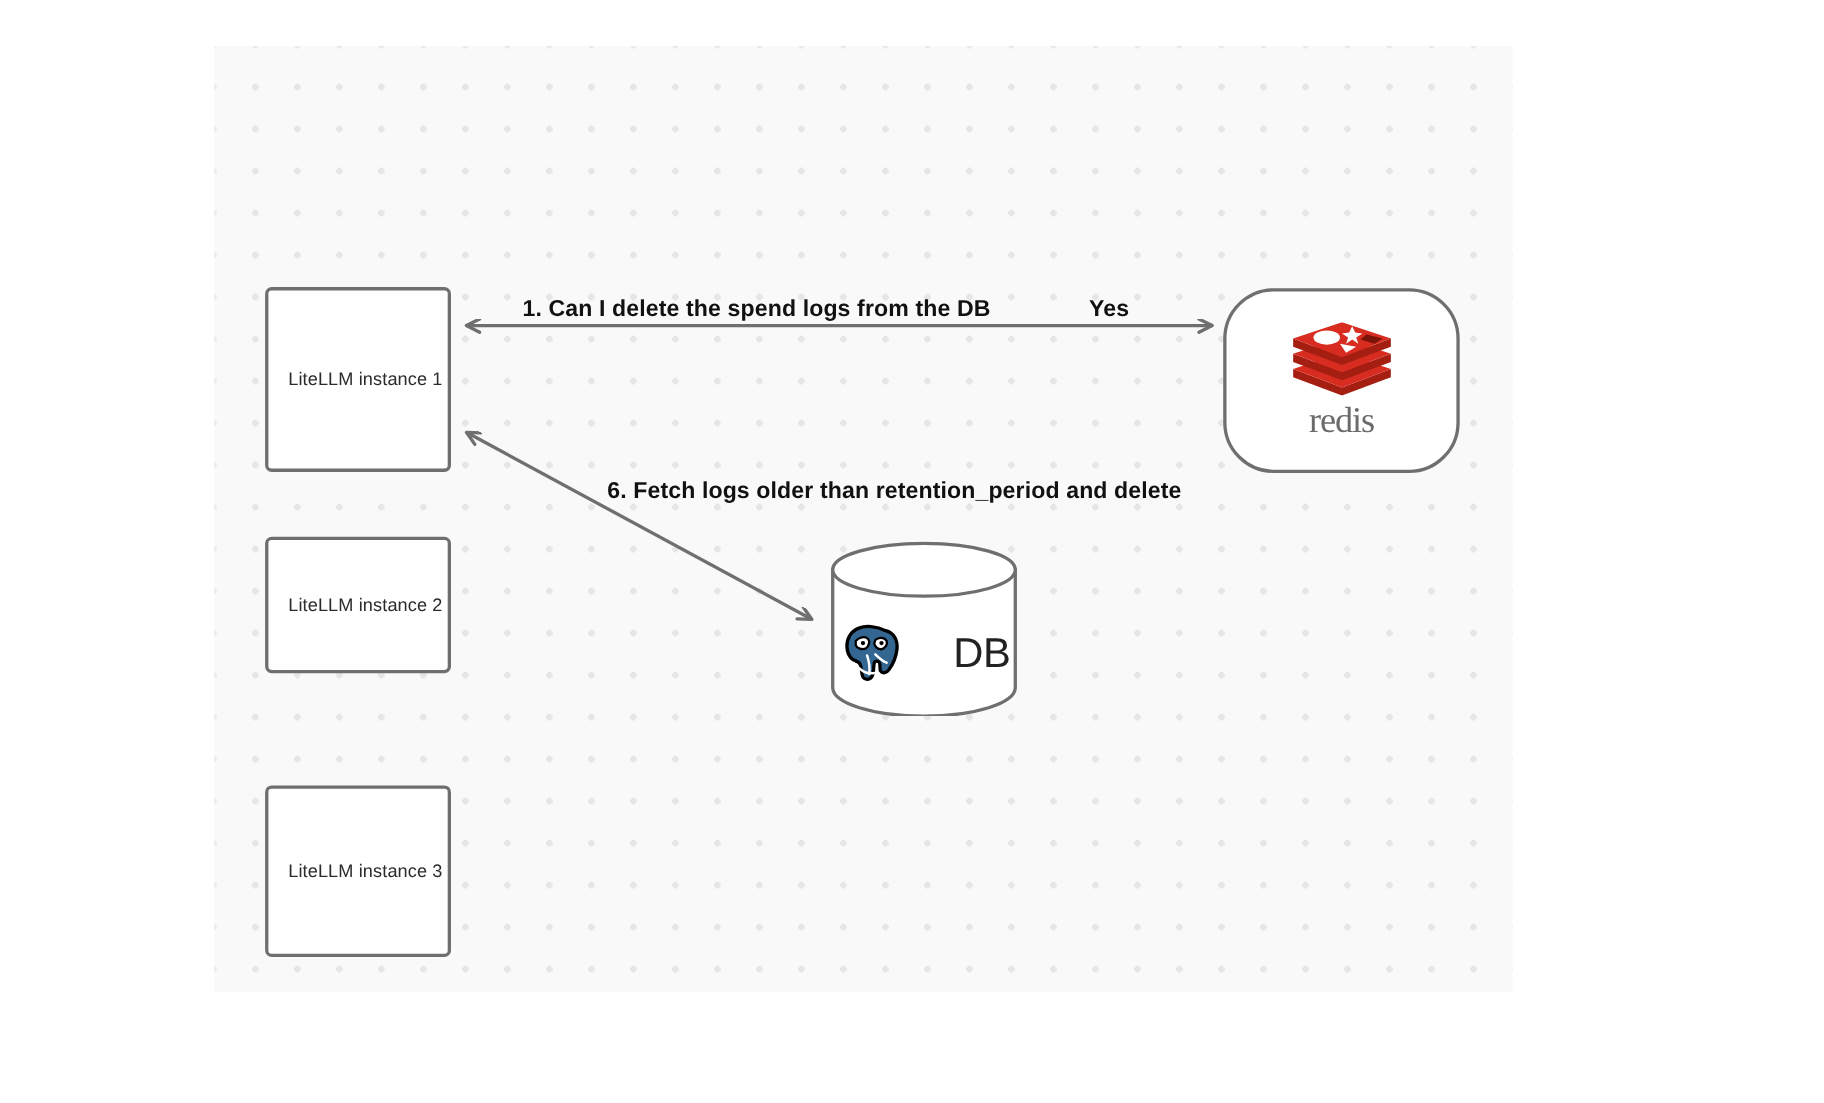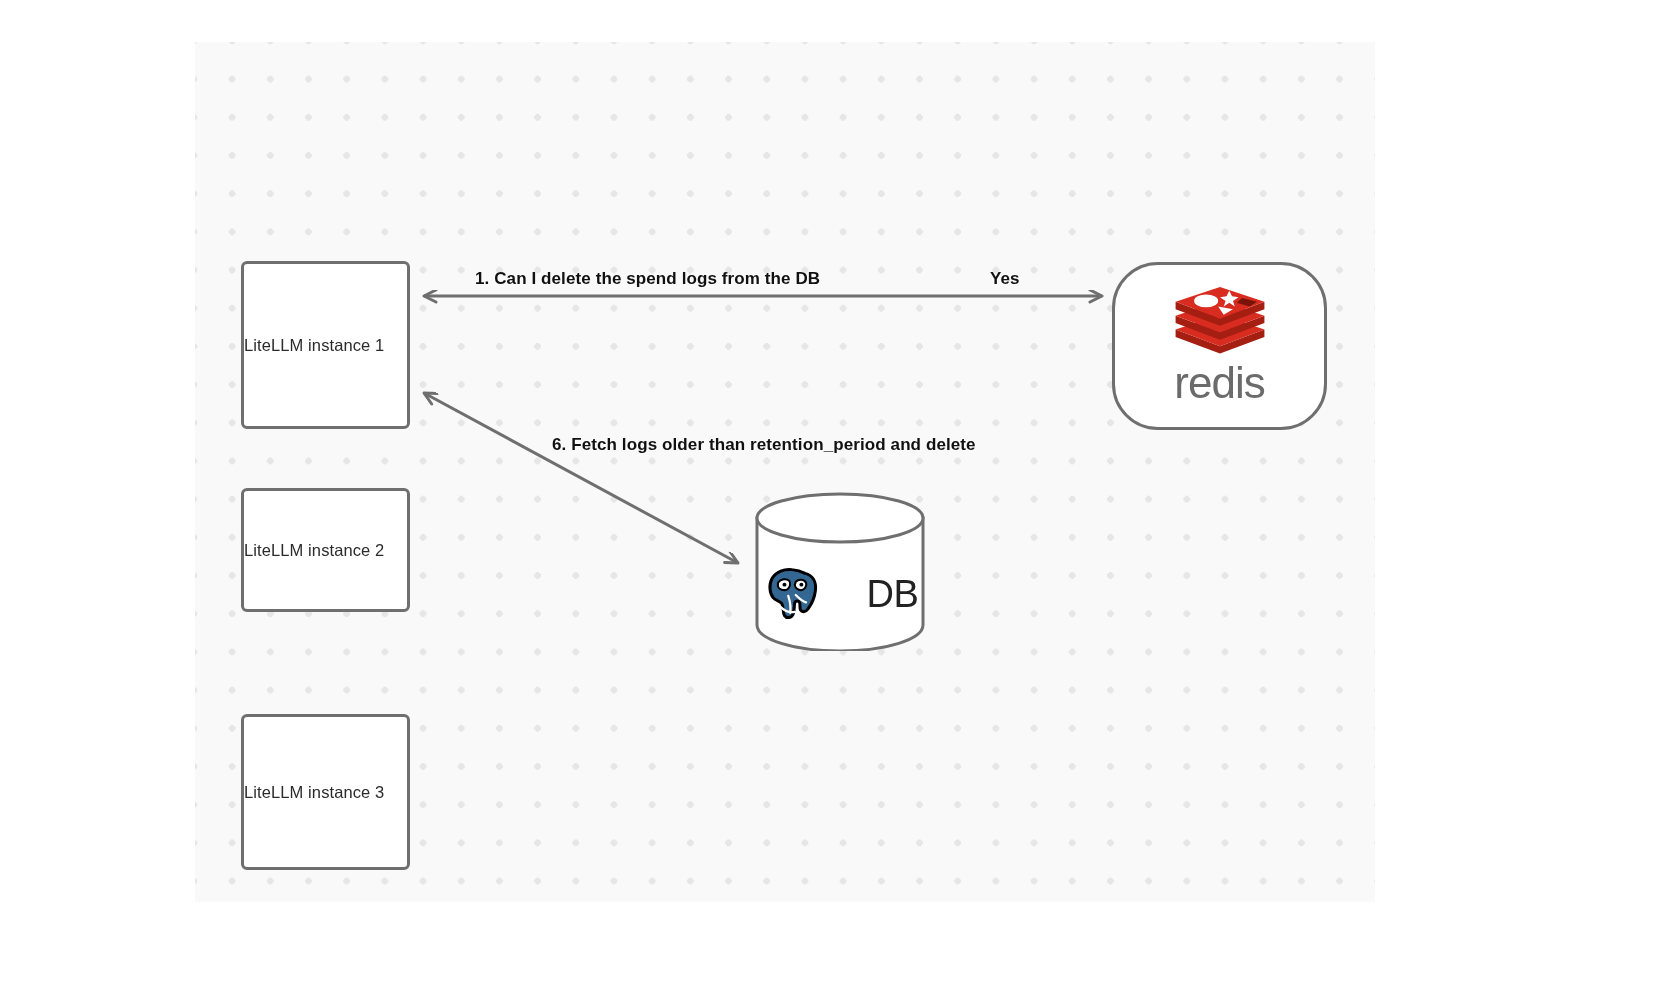--- a/index.html
+++ b/index.html
@@ -36,20 +36,21 @@
     border: 3px solid #6f6f6f;
     border-radius: 6px;
     box-sizing: border-box;
     display: flex;
     align-items: center;
     justify-content: flex-start;
   }
   .node-box .node-label {
     font-size: 16.5px;
     color: #2b2b2b;
+    padding-left: 18px;
     letter-spacing: 0.1px;
     white-space: nowrap;
   }
 
   #litellm-1 { left: 241px; top: 261px; width: 169px; height: 168px; }
   #litellm-2 { left: 241px; top: 488px; width: 169px; height: 124px; }
   #litellm-3 { left: 241px; top: 714px; width: 169px; height: 156px; }
 
   
   #redis-node {
@@ -62,22 +63,22 @@
     border: 3px solid #6f6f6f;
     border-radius: 46px;
     box-sizing: border-box;
     display: flex;
     flex-direction: column;
     align-items: center;
     justify-content: center;
   }
   #redis-logo-mark { width: 104px; height: 74px; display:block; margin-bottom: -2px;}
   #redis-wordmark {
-    font-family: Liberation Sans, sans-serif;
-    font-size: 44px;
+    font-family: Liberation Serif, serif;
+    font-size: 33px;
     font-weight: 400;
     color: #6b6b6b;
     letter-spacing: -1px;
     line-height: 1;
     margin-top: 2px;
   }
 
   
   #db-node {
     position: absolute;
@@ -101,21 +102,21 @@
     font-size: 38px;
     color: #222222;
     letter-spacing: -0.5px;
     line-height: 1;
     margin-left: 1px;
   }
 
   
   .edge-label {
     position: absolute;
-    font-size: 17px;
+    font-size: 21px;
     font-weight: bold;
     color: #111111;
     white-space: nowrap;
     letter-spacing: 0.1px;
   }
   #label-1 { left: 475px; top: 269px; }
   #label-yes { left: 990px; top: 269px; }
   #label-2 { left: 552px; top: 435px; }
 
   #edges { position: absolute; left:0; top:0; width:1658px; height:1003px; }

